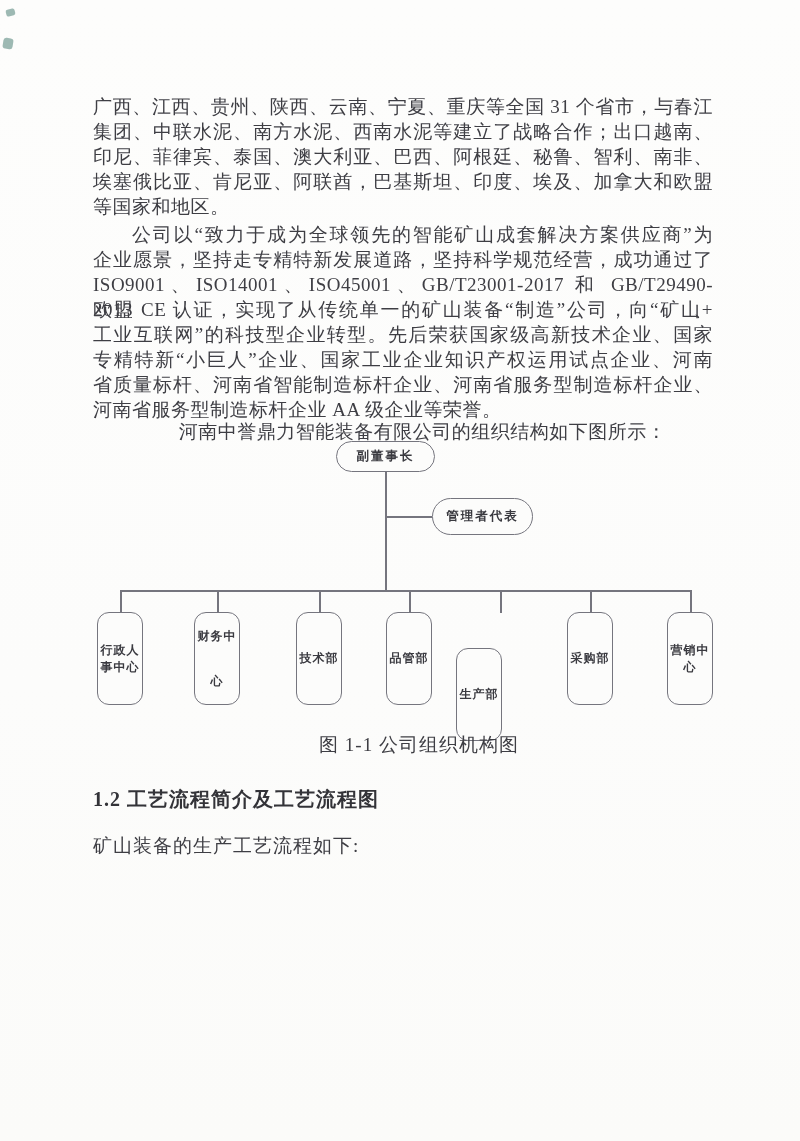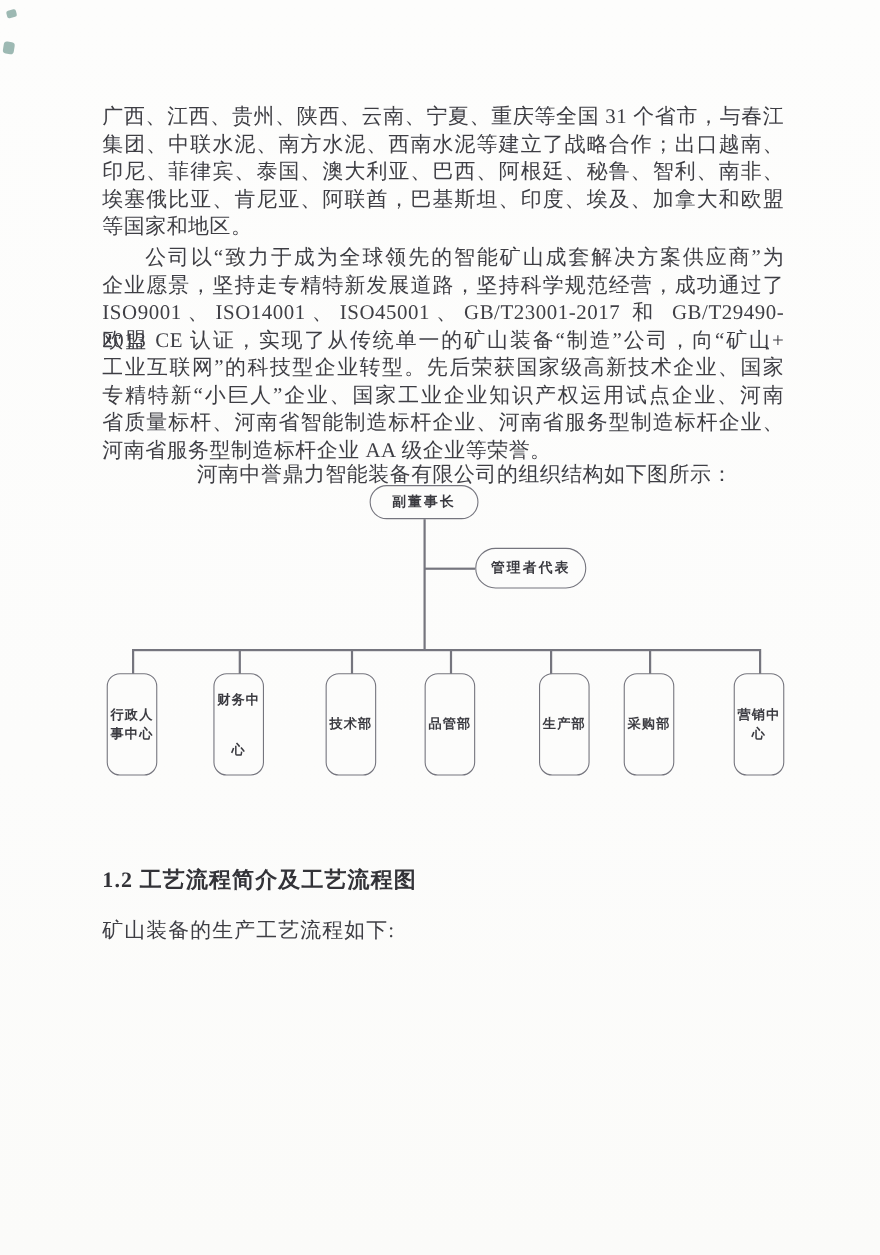--- a/index.html
+++ b/index.html
@@ -121,21 +121,21 @@
         </div>
         <div class="connector v" style="left: 319px; top: 590px; height: 23px;"></div>
         <div class="dept-box" style="left: 296px;">
           <span>技术部</span>
         </div>
         <div class="connector v" style="left: 409px; top: 590px; height: 23px;"></div>
         <div class="dept-box" style="left: 386px;">
           <span>品管部</span>
         </div>
         <div class="connector v" style="left: 500px; top: 590px; height: 23px;"></div>
-        <div class="dept-box" style="left: 490px;">
+        <div class="dept-box" style="left: 456px; margin-top: 36px;">
           <span>生产部</span>
         </div>
         <div class="connector v" style="left: 590px; top: 590px; height: 23px;"></div>
         <div class="dept-box" style="left: 567px;">
           <span>采购部</span>
         </div>
         <div class="connector v" style="left: 690px; top: 590px; height: 23px;"></div>
         <div class="dept-box" style="left: 667px;">
           <span>营销中</span>
           <span>心</span>
@@ -143,18 +143,19 @@
       </div>
 
     <div class="org-box box-top">
       <span>副董事长</span>
     </div>
     <div class="org-box box-rep">
       <span>管理者代表</span>
     </div>
   </div>
 
+  <div class="caption">图 1-1 公司组织机构图</div>
 
   <div class="heading">1.2 工艺流程简介及工艺流程图</div>
 
   <div class="process">矿山装备的生产工艺流程如下:</div>
 
 </div>
 
 </body></html>

